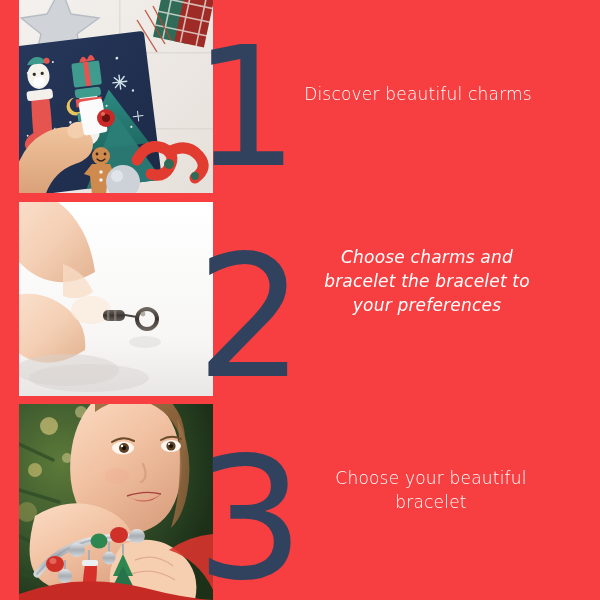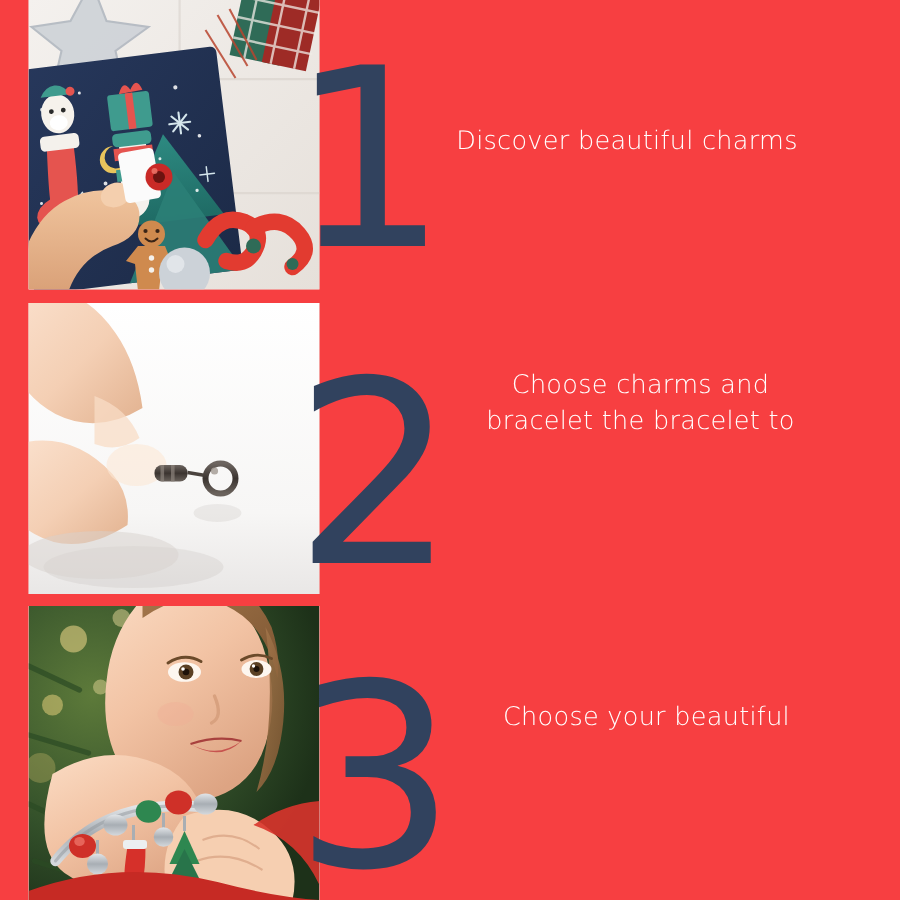--- a/index.html
+++ b/index.html
@@ -74,21 +74,21 @@
     font-weight: 300;
     font-size: 17px;
     line-height: 1.42;
     text-align: center;
     letter-spacing: 0.2px;
   }
   .caption-1 { left: 248px; top: 82px;  width: 340px; }
   .caption-2 { left: 262px; top: 245px; width: 330px; }
   .caption-3 { left: 286px; top: 466px; width: 290px; }
   .caption .line { display: block; white-space: nowrap; }
-  .caption-2 .line { white-space: normal; }
+  .caption-2 .line { white-space: normal; font-style: italic; }
 </style>
 </head>
 <body>
 
 <div class="poster">
 
   <div class="panel panel-1">
     <svg viewBox="0 0 194 193" preserveAspectRatio="xMidYMid slice" aria-hidden="true">
       <defs>
         <linearGradient id="p1bg" x1="0" y1="0" x2="1" y2="1">
@@ -297,20 +297,21 @@
 
       <ellipse cx="48" cy="168" rx="52" ry="16" fill="#d8d2cd" opacity="0.5"></ellipse>
     </svg>
   </div>
 
   <div class="numeral numeral-2">2</div>
 
   <div class="caption caption-2">
     <span class="line">Choose charms and</span>
     <span class="line">bracelet the bracelet to</span>
+    <span class="line">your preferences</span>
   </div>
 
   <div class="panel panel-3">
     <svg viewBox="0 0 194 196" preserveAspectRatio="xMidYMid slice" aria-hidden="true">
       <defs>
         <radialGradient id="bokeh" cx="0.22" cy="0.3" r="0.8">
           <stop offset="0" stop-color="#5d7a3a"></stop>
           <stop offset="0.6" stop-color="#33502a"></stop>
           <stop offset="1" stop-color="#1d3119"></stop>
         </radialGradient>
@@ -417,15 +418,16 @@
 
       <path d="M0 190 q60 -22 126 -6 q38 10 68 12 l0 12 l-194 0 z" fill="#c62a24"></path>
       <path d="M150 146 q30 10 44 40 l0 -56 q-24 2 -44 16 z" fill="#d9342c" opacity="0.9"></path>
     </svg>
   </div>
 
   <div class="numeral numeral-3">3</div>
 
   <div class="caption caption-3">
     <span class="line">Choose your beautiful</span>
+    <span class="line">bracelet</span>
   </div>
 
 </div>
 
 </body></html>

